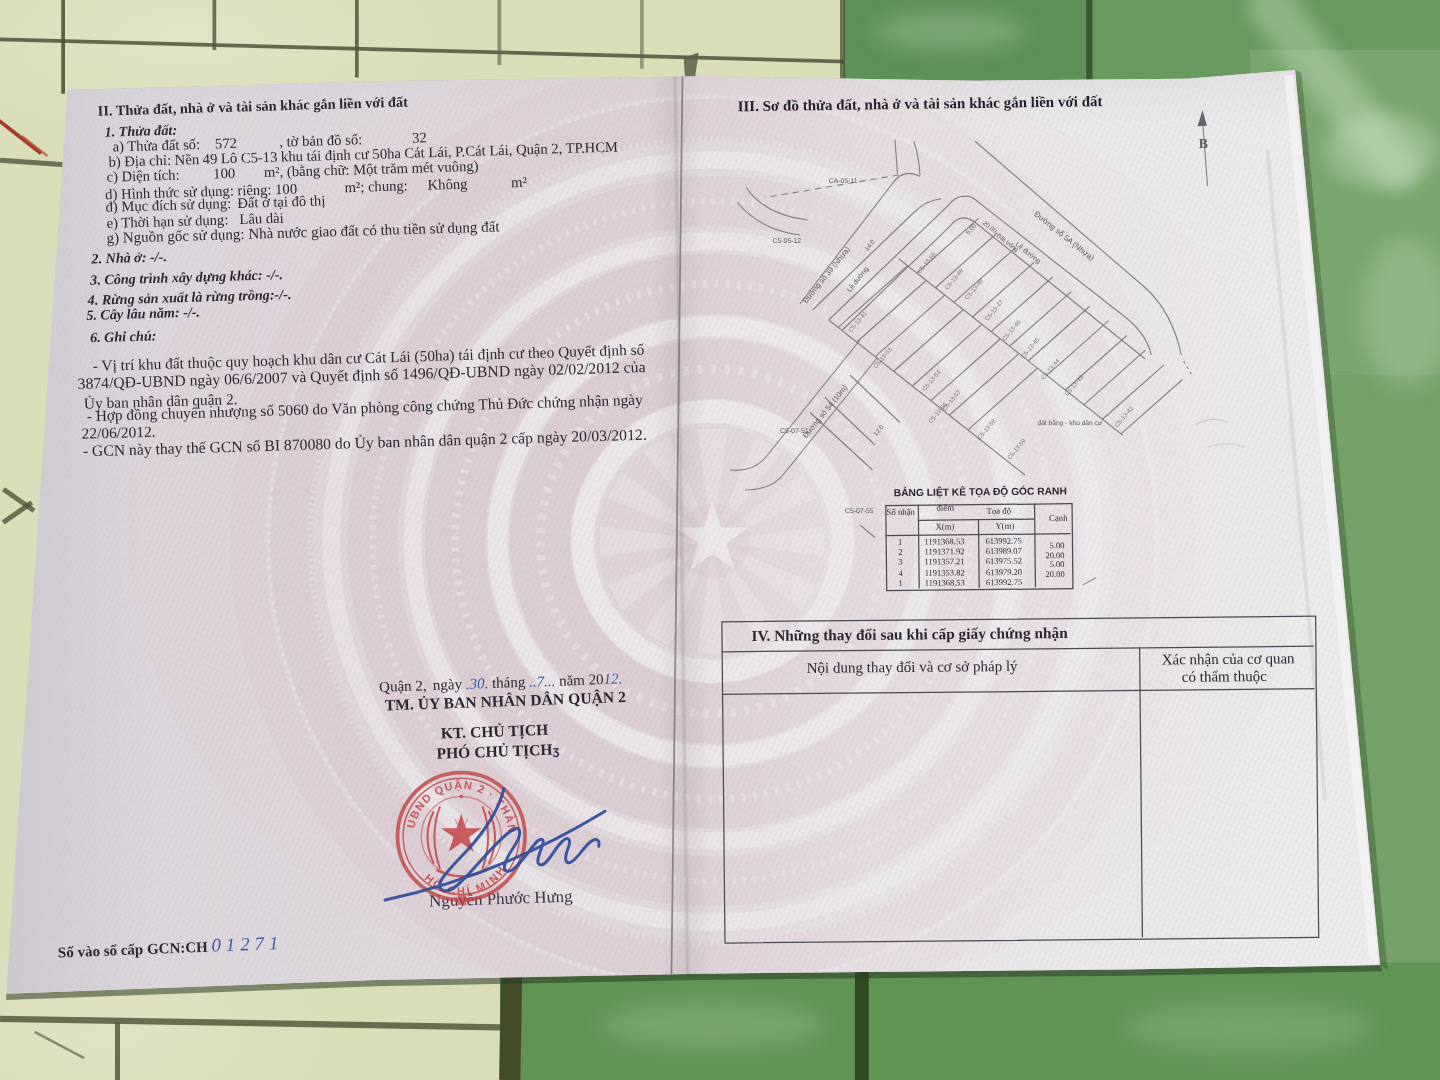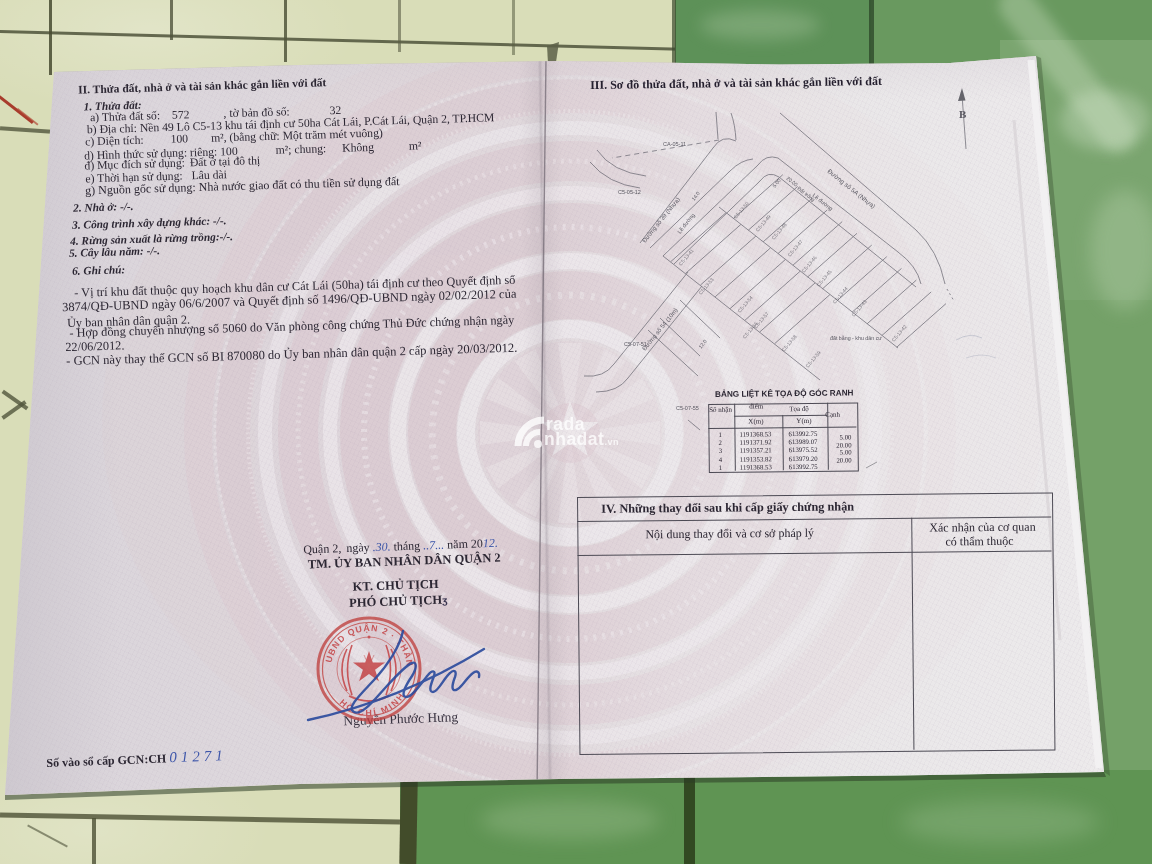--- a/index.html
+++ b/index.html
@@ -270,21 +270,21 @@
       <div class="abs" style="left:73.6px;top:26px;width:1px;height:55px;background:#4c4a54;"></div>
       <div class="abs" style="left:118.9px;top:14px;width:1px;height:67px;background:#4c4a54;"></div>
 
       <div class="abs" style="left:25.7px;top:26px;width:93.2px;height:1px;background:#4c4a54;"></div>
       <div class="abs" style="left:0px;top:38px;width:148px;height:1px;background:#4c4a54;"></div>
       <div class="txt" style="left:1px;top:16px;font-size:7px;">Số nhận</div>
       <div class="txt" style="left:3px;top:13px;font-size:7px;margin-left:38px;">điểm</div>
       <div class="txt" style="left:57px;top:16px;font-size:7px;margin-left:24px;">Tọa độ</div>
       <div class="txt" style="left:40px;top:28px;font-size:7px;">X(m)</div>
       <div class="txt" style="left:88px;top:28px;font-size:7px;">Y(m)</div>
-      <div class="txt" style="left:117px;top:22px;font-size:7px;">Cạnh</div>
+      <div class="txt" style="left:131px;top:22px;font-size:7px;">Cạnh</div>
       <div class="txt" style="left:10px;top:41px;font-size:6.8px;line-height:8.2px;text-align:center;">1<br>2<br>3<br>4<br>1</div>
       <div class="txt" style="left:31px;top:41px;font-size:6.8px;line-height:8.2px;">1191368.53<br>1191371.92<br>1191357.21<br>1191353.82<br>1191368.53</div>
       <div class="txt" style="left:80px;top:41px;font-size:6.8px;line-height:8.2px;">613992.75<br>613989.07<br>613975.52<br>613979.20<br>613992.75</div>
       <div class="txt" style="left:127px;top:45px;font-size:6.8px;line-height:7.5px;text-align:right;width:16px;">5.00<br>20.00<br>5.00<br>20.00</div>
     </div>
 
     <div class="abs" style="left:577px;top:497px;width:476px;height:258px;transform:rotate(-0.55deg);transform-origin:0 0;color:#2a2533;">
       <div class="abs" style="left:0;top:0;width:474px;height:256px;border:1px solid #4c4a54;"></div>
       <div class="txt b" style="left:24px;top:5px;font-size:12.3px;">IV. Những thay đổi sau khi cấp giấy chứng nhận</div>
       <div class="abs" style="left:0px;top:24px;width:474px;height:1px;background:#4c4a54;"></div>
@@ -323,26 +323,16 @@
       </g>
     </svg>
 
     <svg class="abs" width="300" height="140" style="left:270px;top:608px;">
       <g stroke="#2e4d9e" stroke-width="2.4" fill="none" stroke-linecap="round" opacity=".92">
         <path d="M133,23 C130,38 118,57 104,72 C90,87 76,100 84,104 C92,108 104,92 116,79 C126,68 136,57 142,55 C147,53 147,60 142,68 C136,77 130,88 136,89 C142,90 152,74 158,67 C162,62 166,62 164,68 C161,76 158,84 163,84 C168,84 174,70 180,65 C184,61 187,63 185,69 C182,77 181,83 186,82 C191,81 197,69 203,65 C207,62 210,64 209,69"></path>
         <path d="M38,112 C90,101 150,80 214,41"></path>
       </g>
     </svg>
 
-    <div class="abs" style="left:514px;top:400px;width:150px;height:60px;font-family:'Liberation Sans',sans-serif;color:rgba(255,255,255,.78);">
-      <svg class="abs" width="34" height="46" style="left:0;top:6px;" fill="none" stroke="rgba(255,255,255,.78)">
-        <path d="M4,40 A26,26 0 0 1 30,14" stroke-width="7"></path>
-        <path d="M9,40 A18,18 0 0 1 27,22" stroke-width="6" stroke="rgba(255,255,255,.0)"></path>
-        <path d="M12,40 A14,14 0 0 1 26,26" stroke-width="6"></path>
-        <circle cx="24" cy="38" r="4" fill="rgba(255,255,255,.78)" stroke="none"></circle>
-      </svg>
-      <div class="abs b" style="left:32px;top:14px;font-size:17.5px;letter-spacing:.5px;">rada</div>
-      <div class="abs b" style="left:30px;top:29px;font-size:17.5px;letter-spacing:.5px;">nhadat<span style="font-size:9px;">.vn</span></div>
-    </div>
 
   </div>
 
 </div>
 
 </body></html>

